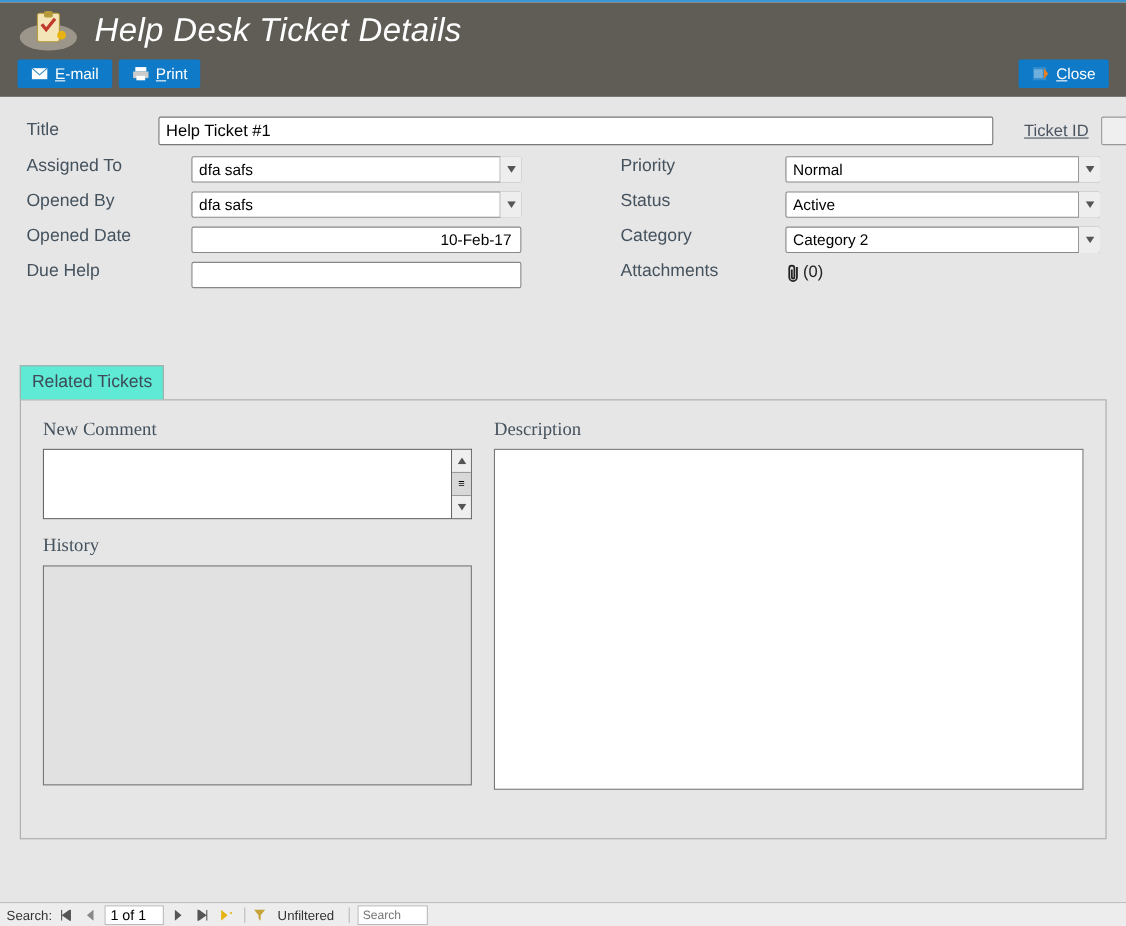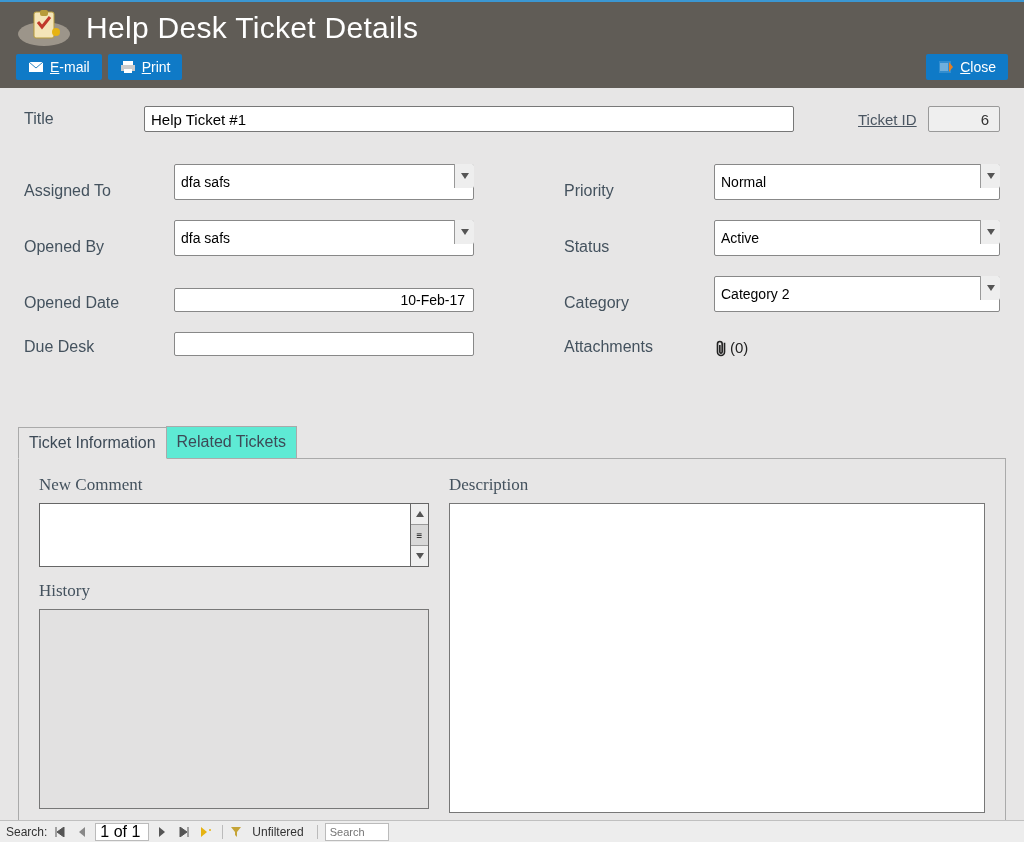--- a/index.html
+++ b/index.html
@@ -25,20 +25,21 @@
   }
   .app-icon {
     width: 56px; height: 40px;
     position: relative;
   }
   .app-icon svg { width: 100%; height: 100%; }
   .app-title {
     font-size: 30px;
     font-weight: 300;
     letter-spacing: 0.3px;
+    font-style: italic;
   }
   .toolbar {
     display: flex;
     gap: 6px;
     padding-top: 2px;
   }
   .toolbar .spacer { flex: 1; }
   .btn {
     background: #0f7ac7;
     color: #fff;
@@ -51,49 +52,49 @@
     cursor: pointer;
     border-radius: 2px;
   }
   .btn .u { text-decoration: underline; }
   .ico16 { width: 16px; height: 16px; display: inline-block; }
 
   .form-area {
     padding: 18px 24px 0 24px;
     color: #4a5561;
   }
-  .row { display: flex; gap: 28px; margin-bottom: 20px; align-items: center; }
+  .row { display: flex; gap: 28px; margin-bottom: 10px; align-items: center; }
   .cell { display: flex; align-items: center; }
   .label { width: 120px; color: #44525e; font-size: 16px; }
   .label-sm { width: 100px; text-decoration: underline; }
   .field-title-input {
-    width: 650px; height: 26px;
+    width: 759px; height: 26px;
     border: 1px solid #777; border-radius: 2px;
     padding: 2px 6px; font-size: 15px;
     background: #fff;
   }
   .ticket-id-box {
     width: 72px; height: 26px; border: 1px solid #999; border-radius: 2px;
     text-align: right; padding: 2px 10px 2px 4px;
     background: #efefef; font-size: 15px; color: #333;
   }
   .two-col {
     display: grid;
     grid-template-columns: 500px 1fr;
     column-gap: 40px;
     row-gap: 8px;
     margin-top: 10px;
   }
-  .pair { display: flex; align-items: flex-end; margin-top: 12px; }
+  .pair { display: flex; align-items: flex-start; }
   .pair .lbl { width: 150px; color: #44525e; font-size: 16px; }
   .combo {
     position: relative; flex: 1; max-width: 300px;
   }
   .combo input {
-    width: 100%; height: 36px; border: 1px solid #888; border-radius: 2px;
+    width: 100%; height: 24px; border: 1px solid #888; border-radius: 2px;
     padding: 2px 24px 2px 6px; font-size: 14px; background: #fff;
   }
   .combo .chev {
     position: absolute; right: 0; top: 0; width: 20px; height: 24px;
     border-left: 1px solid #999; display: flex; align-items: center; justify-content: center;
     background: #eee; border-radius: 0 2px 2px 0;
   }
   .date-input {
     width: 300px; height: 24px; border: 1px solid #888; border-radius: 2px;
     padding: 2px 8px; font-size: 14px; text-align: right; background: #fff;
@@ -151,21 +152,21 @@
     display: flex; align-items: center; font-size: 12px; color: #333;
     padding-left: 6px; gap: 4px;
   }
   .navbtn {
     background: #ededed; border: none; width: 18px; height: 18px;
     display: flex; align-items: center; justify-content: center;
     font-size: 10px; color: #555; cursor: pointer;
   }
   .recbox {
     width: 54px; height: 18px; border: 1px solid #bbb; background: #fff;
-    font-size: 16px; padding: 1px 4px;
+    font-size: 13px; padding: 1px 4px;
   }
   .sep { width: 1px; height: 14px; background: #bbb; margin: 0 3px; }
   .filter-ico { width: 12px; height: 12px; }
   .searchbox {
     width: 64px; height: 18px; font-size: 11px; color: #888;
     border: 1px solid #bbb; background: #fff; padding: 1px 4px;
   }
 </style>
 </head>
 <body>
@@ -286,40 +287,39 @@
         <input value="Category 2" style="">
         <span class="chev">
             <svg width="8" height="6">
               <path d="M0 0 L8 0 L4 6 Z" fill="#555"></path>
             </svg>
           </span>
       </div>
     </div>
 
     <div class="pair">
-      <span class="lbl">Due Desk</span>
+      <span class="lbl">Due Help</span>
       <input class="date-input" value="" style="">
     </div>
     <div class="pair">
       <span class="lbl">Attachments</span>
       <span class="attach">
         <span class="clip">
           <svg viewBox="0 0 12 18">
               <path d="M9 4 v8 a3 3 0 0 1 -6 0 v-7 a2 2 0 0 1 4 0 v7 a1 1 0 0 1 -2 0 v-6" stroke="#222" stroke-width="1.4" fill="none"></path>
             </svg>
         </span>
         <span>(0)</span>
       </span>
     </div>
   </div>
 </div>
 
 <div class="tabs-wrap">
   <div class="tabstrip">
-    <div class="tab active">Ticket Information</div>
     <div class="tab">Related Tickets</div>
   </div>
   <div class="tabpanel">
     <div>
       <div class="sec-label">New Comment</div>
       <div class="comment-box">
         <textarea style=""></textarea>
         <div class="spin-col">
           <div class="spin">
               <svg width="8" height="6">

